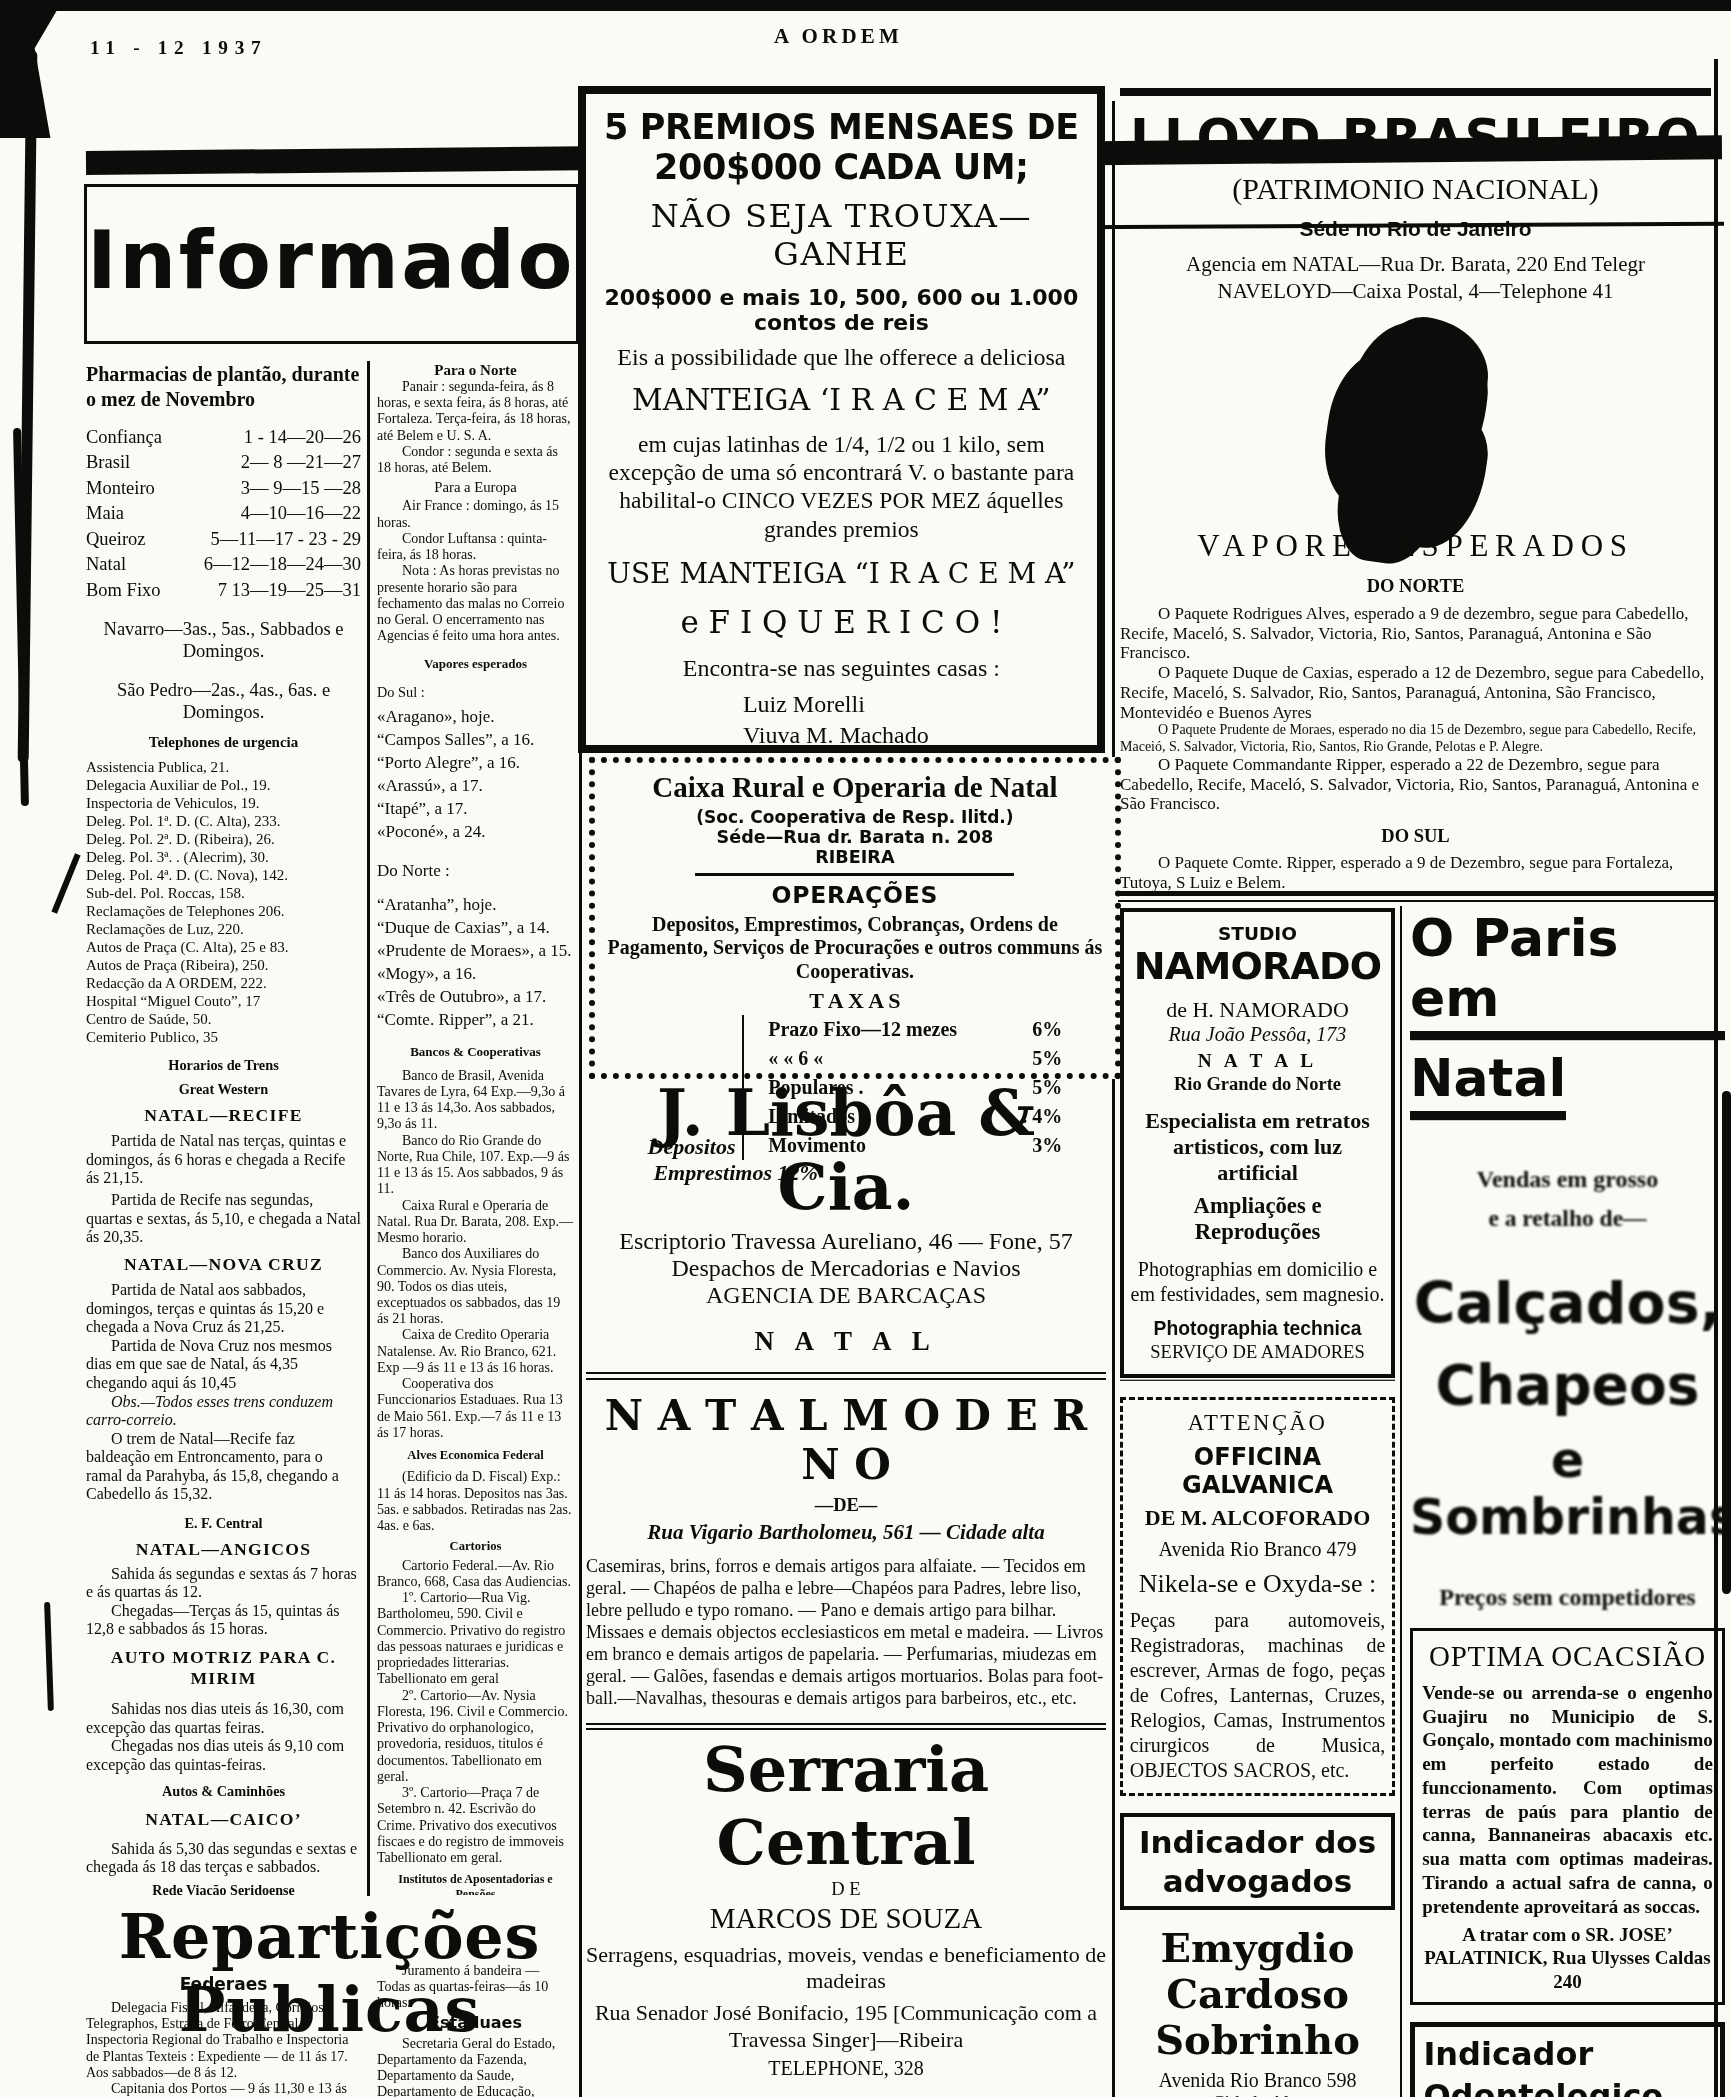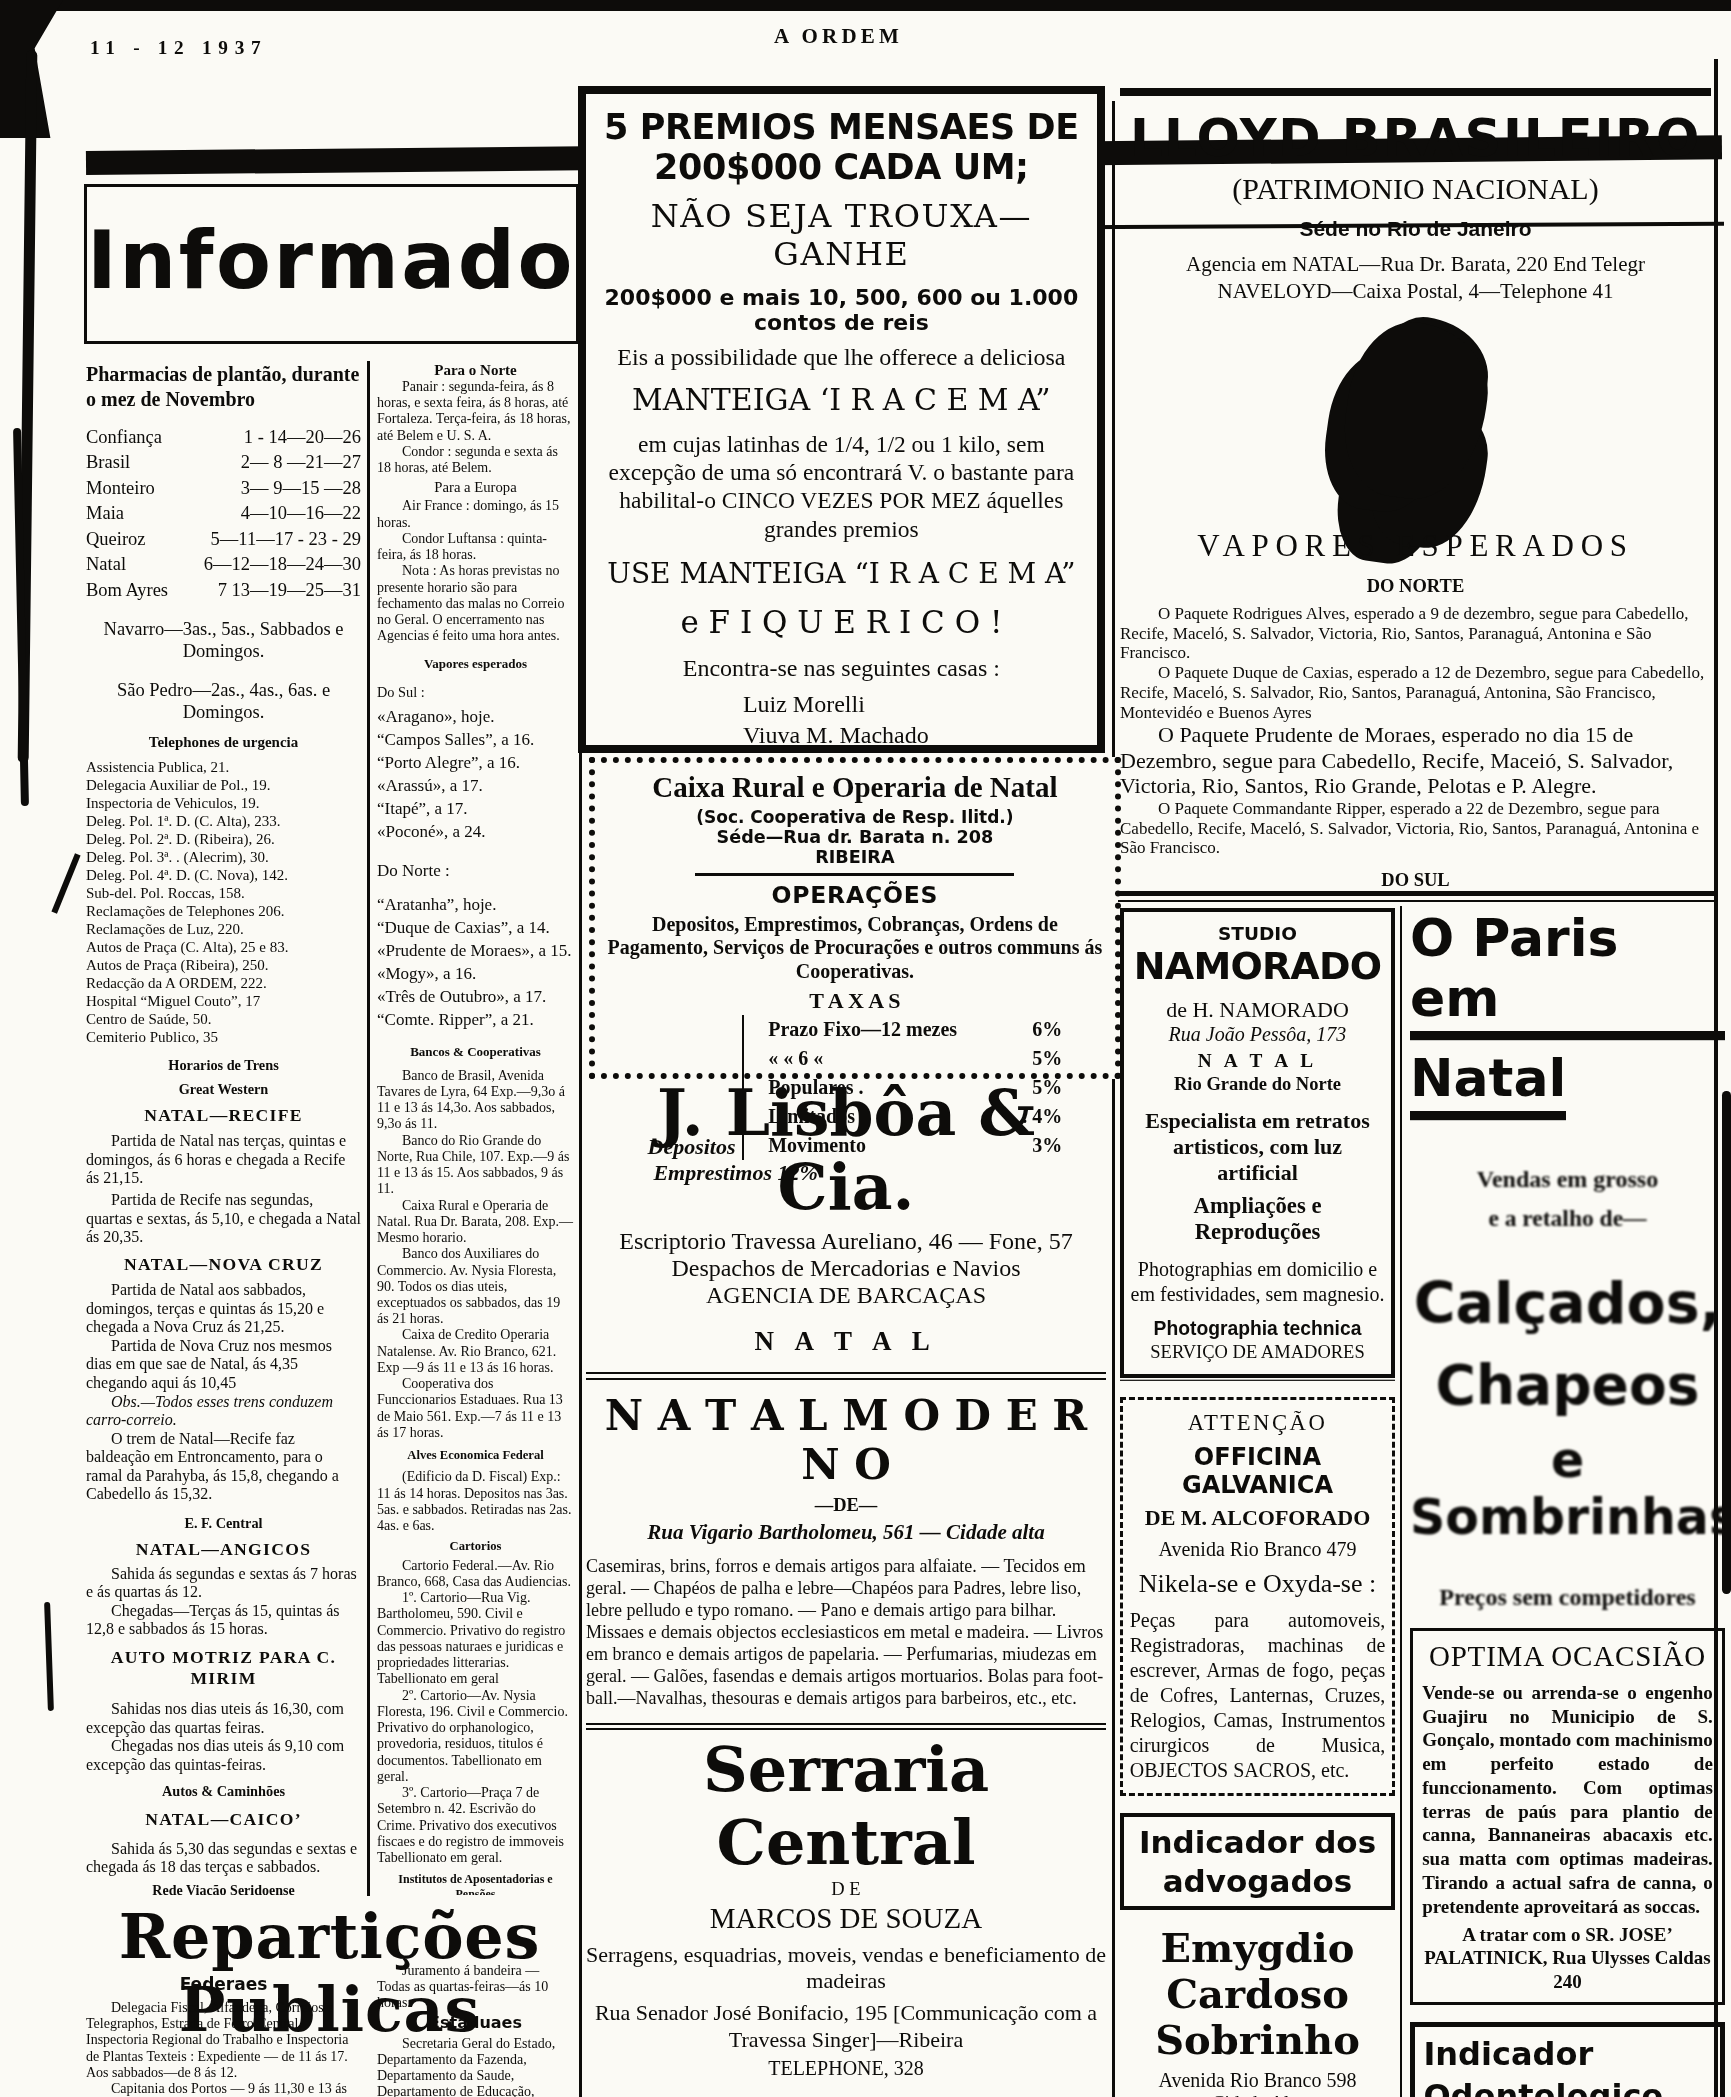--- a/index.html
+++ b/index.html
@@ -80,21 +80,21 @@
       </div>
     <div class="phrow">
         <span>Queiroz</span>
         <span>5—11—17 - 23 - 29</span>
       </div>
     <div class="phrow">
         <span>Natal</span>
         <span>6—12—18—24—30</span>
       </div>
     <div class="phrow">
-        <span>Bom Ayres</span>
+        <span>Bom Fixo</span>
         <span>7  13—19—25—31</span>
       </div>
     <div class="l" style="margin:14.3px 0 0;font-size:18.5px;text-align:center;">Navarro—3as., 5as., Sabbados e Domingos.</div>
     <div class="l" style="margin:17px 0 0;font-size:18.5px;text-align:center;">São Pedro—2as., 4as., 6as. e Domingos.</div>
     <div class="hsm" style="font-size:15px;filter:blur(0.2px);">Telephones de urgencia</div>
     <div style="font-size:15px;line-height:1.3;">
       <div class="l">Assistencia Publica, 21.</div>
       <div class="l">Delegacia Auxiliar de Pol., 19.</div>
       <div class="l">Inspectoria de Vehiculos, 19.</div>
       <div class="l">Deleg. Pol. 1ª. D. (C. Alta), 233.</div>
@@ -279,21 +279,21 @@
     <div class="hr" style="height:8.4px;margin-bottom:12.6px;"></div>
     <div class="c heavy" style="font-size:51px;letter-spacing:1.7px;">LLOYD BRASILEIRO</div>
     <div class="c" style="font-size:30px;margin-top:4.2px;filter:blur(0.3px);">(PATRIMONIO NACIONAL)</div>
     <div class="c b sans" style="font-size:21px;margin-top:11px;">Séde no Rio de Janeiro</div>
     <div class="c" style="font-size:21px;line-height:1.3;margin-top:10px;padding:0 25px;filter:blur(0.3px);">Agencia em NATAL—Rua Dr. Barata, 220 End Telegr NAVELOYD—Caixa Postal, 4—Telephone 41</div>
     <div class="blot"></div>
     <div class="c" style="font-size:31px;letter-spacing:6.7px;filter:blur(0.3px);">VAPORES ESPERADOS</div>
     <div class="c b" style="font-size:18.5px;margin:12.6px 0 6.7px;">DO NORTE</div>
     <p class="p" style="font-size:17px;margin-bottom:0;text-indent:38px;">O Paquete Rodrigues Alves, esperado a 9 de dezembro, segue para Cabedello, Recife, Maceló, S. Salvador, Victoria, Rio, Santos, Paranaguá, Antonina e São Francisco.</p>
     <p class="p" style="font-size:17px;margin-bottom:0;text-indent:38px;">O Paquete Duque de Caxias, esperado a 12 de Dezembro, segue para Cabedello, Recife, Maceló, S. Salvador, Rio, Santos, Paranaguá, Antonina, São Francisco, Montevidéo e Buenos Ayres</p>
-    <p class="p" style="font-size:22px;margin-bottom:0;text-indent:38px;">O Paquete Prudente de Moraes, esperado no dia 15 de Dezembro, segue para Cabedello, Recife, Maceió, S. Salvador, Victoria, Rio, Santos, Rio Grande, Pelotas e P. Alegre.</p>
+    <p class="p" style="font-size:14px;margin-bottom:0;text-indent:38px;">O Paquete Prudente de Moraes, esperado no dia 15 de Dezembro, segue para Cabedello, Recife, Maceió, S. Salvador, Victoria, Rio, Santos, Rio Grande, Pelotas e P. Alegre.</p>
     <p class="p" style="font-size:17px;margin-bottom:0;text-indent:38px;">O Paquete Commandante Ripper, esperado a 22 de Dezembro, segue para Cabedello, Recife, Maceló, S. Salvador, Victoria, Rio, Santos, Paranaguá, Antonina e São Francisco.</p>
     <div class="c b" style="font-size:18.5px;margin:11.7px 0 6.7px;">DO SUL</div>
     <p class="p" style="font-size:17px;margin-bottom:0;text-indent:38px;">O Paquete Comte. Ripper, esperado a 9 de Dezembro, segue para Fortaleza, Tutoya, S Luiz e Belem.</p>
 
   </div>
   <div class="abs dbl" style="left:1118px;top:891px;width:600px;"></div>
 
   <div class="col" style="left:1120px;top:908px;width:275px;height:1317px;">
     <div class="c" style="border:4.2px solid #0d0c0a;box-shadow:0 0 0 1.7px #fbfaf5,0 0 0 2.9px #0d0c0a;padding:11px 5.9px;margin-bottom:19.3px;">
       <div>

